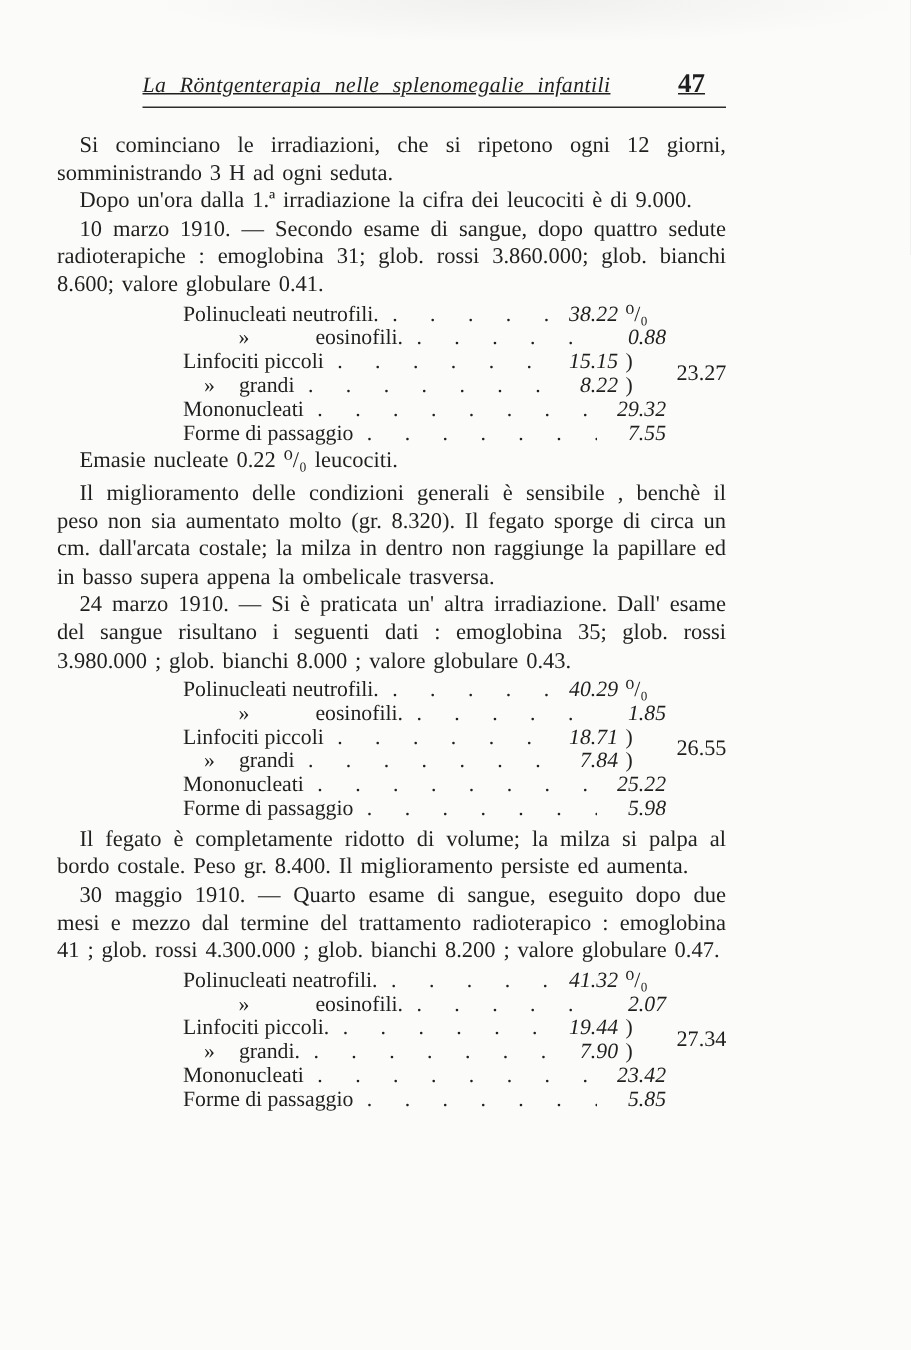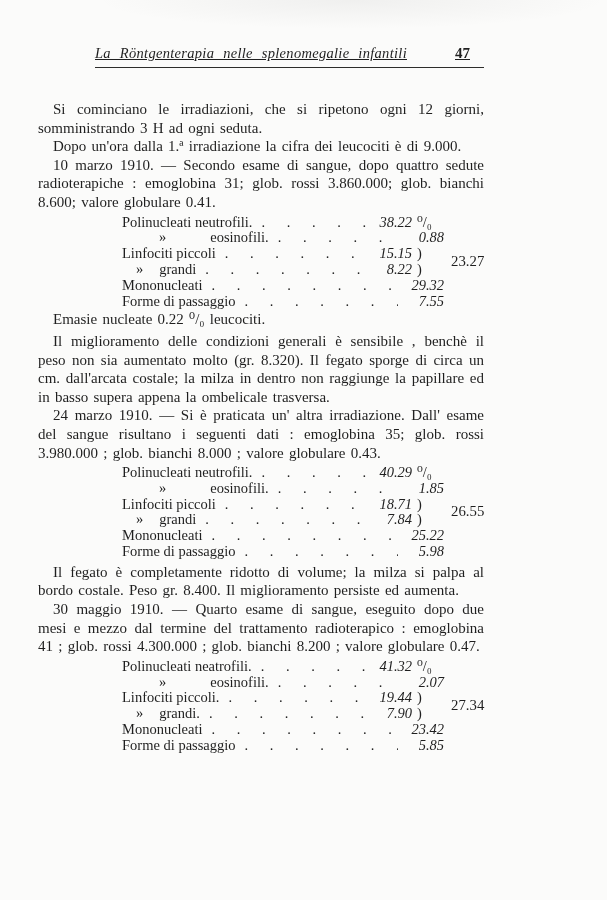--- a/index.html
+++ b/index.html
@@ -39,32 +39,32 @@
     text-decoration: underline;
   }
   .header-title {
     font-style: italic;
     font-size: 14.5px;
     word-spacing: 5px;
     letter-spacing: 0.3px;
   }
   .page-number {
     font-weight: bold;
-    font-size: 15px;
+    font-size: 18px;
     padding-right: 14px;
   }
   .para {
     margin: 0;
     font-size: 15px;
     line-height: 18.6px;
     text-align: justify;
     text-indent: 15px;
     word-spacing: 1.5px;
   }
-  .para.first { margin-top: 32px; }
+  .para.first { margin-top: 16px; }
   .para.sp { margin-top: 3px; }
   .date-lead { }
   .vtable {
     margin: 3px 0 1px 84px;
     font-size: 14.5px;
   }
   .trow {
     position: relative;
     display: flex;
     align-items: baseline;

